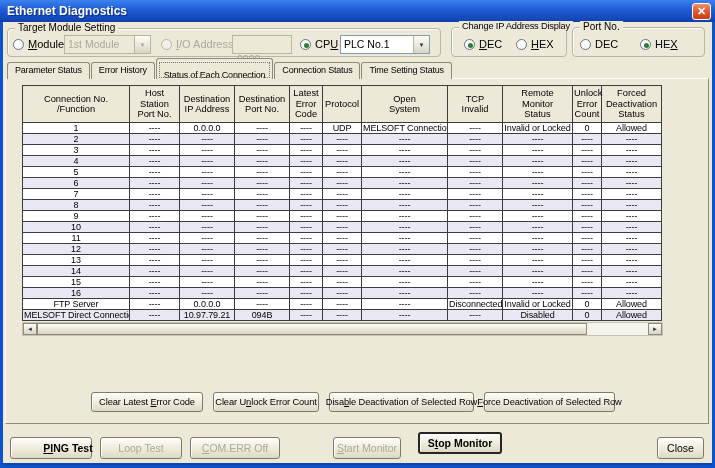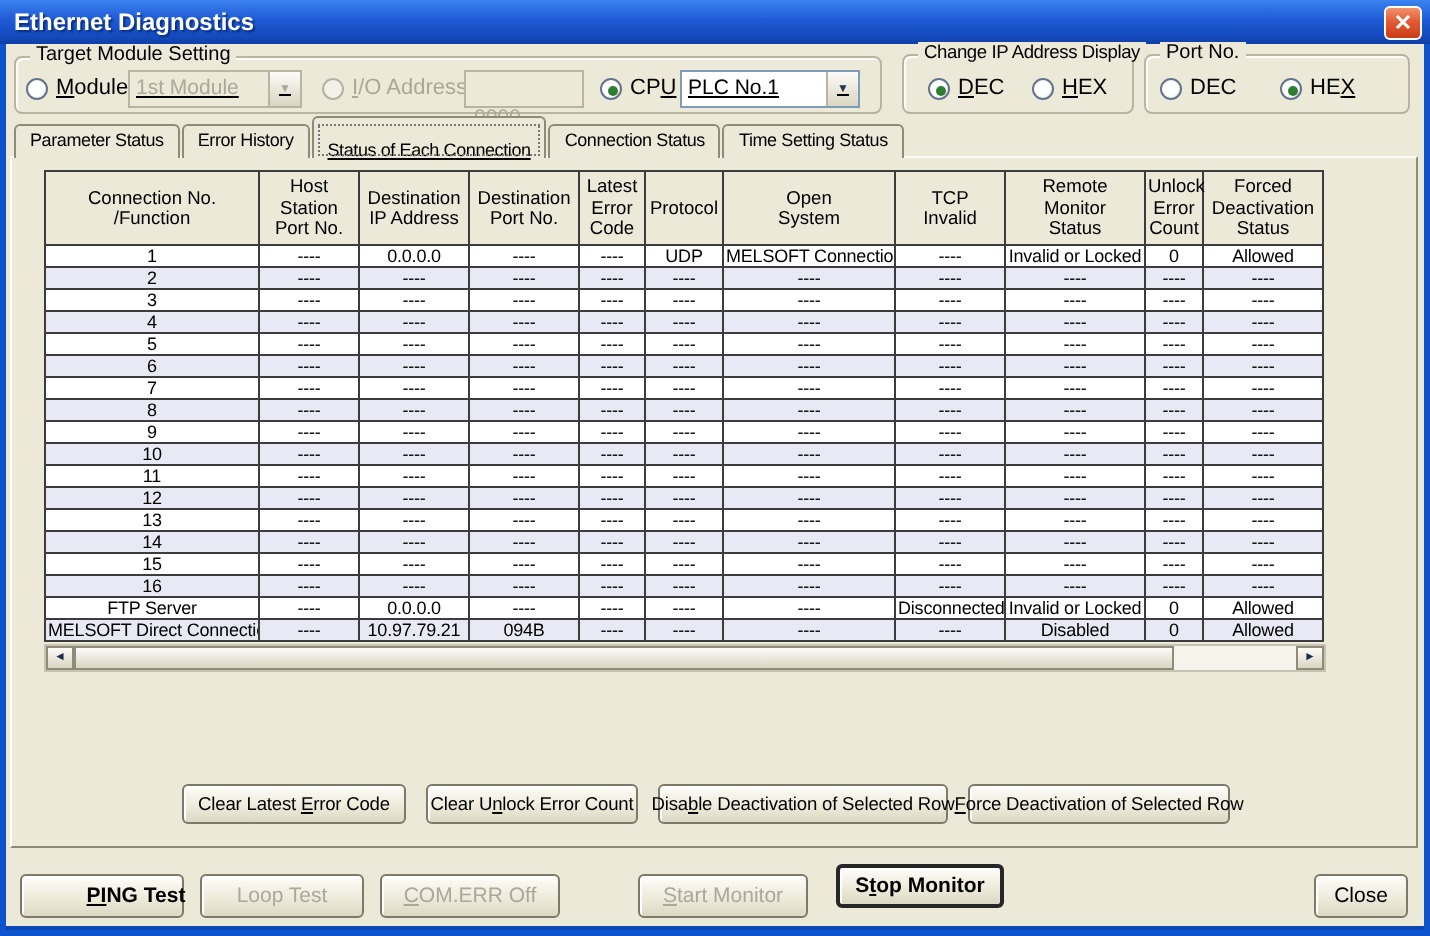--- a/index.html
+++ b/index.html
@@ -19,34 +19,34 @@
   .group>.gtitle{position:absolute;top:-7px;left:7px;background:#ece9d8;padding:0 3px;font-size:10px;white-space:nowrap;}
   
   .radio{position:absolute;display:flex;align-items:center;gap:4px;height:12px;}
   .rb{width:11px;height:11px;border-radius:50%;border:1px solid #64748f;background:radial-gradient(circle at 35% 35%,#fff 55%,#dcdccd);position:relative;flex:0 0 auto;}
   .rb.sel::after{content:"";position:absolute;left:3px;top:3px;width:5px;height:5px;border-radius:50%;background:#2f7d32;}
   .rb.dis{border-color:#b5b2a0;background:#f2f1e8;}
   .radio .lbl{white-space:nowrap;}
   .radio.dis .lbl{color:#aca899;}
   .ac{text-decoration:underline;}
   
-  .combo{position:absolute;height:19px;border:1px solid #7f9db9;background:#fff;display:flex;text-decoration:underline;}
+  .combo{position:absolute;height:19px;border:1px solid #7f9db9;background:#fff;display:flex;}
   .combo .ctext{flex:1;padding:2px 3px 0 3px;font-size:10.5px;white-space:nowrap;overflow:hidden;}
   .combo .cbtn{width:16px;border-left:1px solid #b9b5a0;background:linear-gradient(180deg,#fdfcf8,#d9d5c2);
                display:flex;align-items:center;justify-content:center;font-size:6px;color:#26354f;}
   .combo.dis{border-color:#b9b5a0;background:#ece9d8;}
   .combo.dis .ctext{color:#aca899;}
   .combo.dis .cbtn{color:#aca899;}
   .tfield{position:absolute;height:19px;border:1px solid #b9b5a0;background:#ece9d8;color:#aca899;
           padding:17px 4px 0 4px;font-size:10.5px;}
   
   .tabbar{position:absolute;left:7px;top:60px;height:19px;display:flex;align-items:flex-end;z-index:3;}
   .tab{height:17px;padding:2px 7px 0 7px;border:1px solid #8e8b79;border-bottom:none;border-radius:3px 3px 0 0;
        background:#ece9d8;margin-right:1px;font-size:9px;letter-spacing:-0.2px;white-space:nowrap;cursor:pointer;position:relative;}
-  .tab.sel{height:21px;margin-top:-4px;padding-top:11px;z-index:4;box-shadow:0 2px 0 #ece9d8;text-decoration:underline;}
+  .tab.sel{height:21px;margin-top:-4px;padding-top:11px;z-index:4;box-shadow:0 2px 0 #ece9d8;}
   .tab.sel::before{content:"";position:absolute;left:2px;right:2px;top:3px;bottom:1px;border:1px dotted #777;}
   
   .tabpage{position:absolute;left:5px;top:78px;width:704px;height:346px;background:#ece9d8;
            border:1px solid #8e8b79;border-top-color:#fdfcf8;border-left-color:#fdfcf8;z-index:2;}
   
   .grid{position:absolute;left:16px;top:6px;width:641px;}
   table.conn{border-collapse:collapse;table-layout:fixed;width:639px;background:#fff;}
   table.conn th{border:1px solid #3c3c3c;background:#ece9d8;font-weight:normal;font-size:9.3px;line-height:10.5px;
                 height:37px;white-space:pre-line;padding:0 1px;text-align:center;vertical-align:middle;}
   table.conn td{border:1px solid #3c3c3c;font-size:9px;letter-spacing:-0.1px;height:10.7px;line-height:10px;
@@ -447,21 +447,21 @@
 
   <button class="btn bbtn bold" style="left:10px;top:437px;width:82px;padding-left:40px;">
       <span><span></span><span class="ac">PI</span><span>NG Test</span></span>
     </button>
   <button class="btn bbtn dis" style="left:100px;top:437px;width:82px;">
       <span><span>Loop Test</span><span class="ac"></span><span></span></span>
     </button>
   <button class="btn bbtn dis" style="left:190px;top:437px;width:90px;">
       <span><span></span><span class="ac">C</span><span>OM.ERR Off</span></span>
     </button>
-  <button class="btn bbtn dis" style="left:319px;top:437px;width:85px;">
+  <button class="btn bbtn dis" style="left:333px;top:437px;width:68px;">
       <span><span></span><span class="ac">S</span><span>tart Monitor</span></span>
     </button>
   <button class="btn bbtn def bold" style="left:418px;top:432px;width:84px;text-align:right;">
       <span><span>S</span><span class="ac">t</span><span>op Monitor</span></span>
     </button>
   <button class="btn bbtn" style="left:657px;top:437px;width:47px;">
       <span><span>Close</span><span class="ac"></span><span></span></span>
     </button>
 
 </div>

